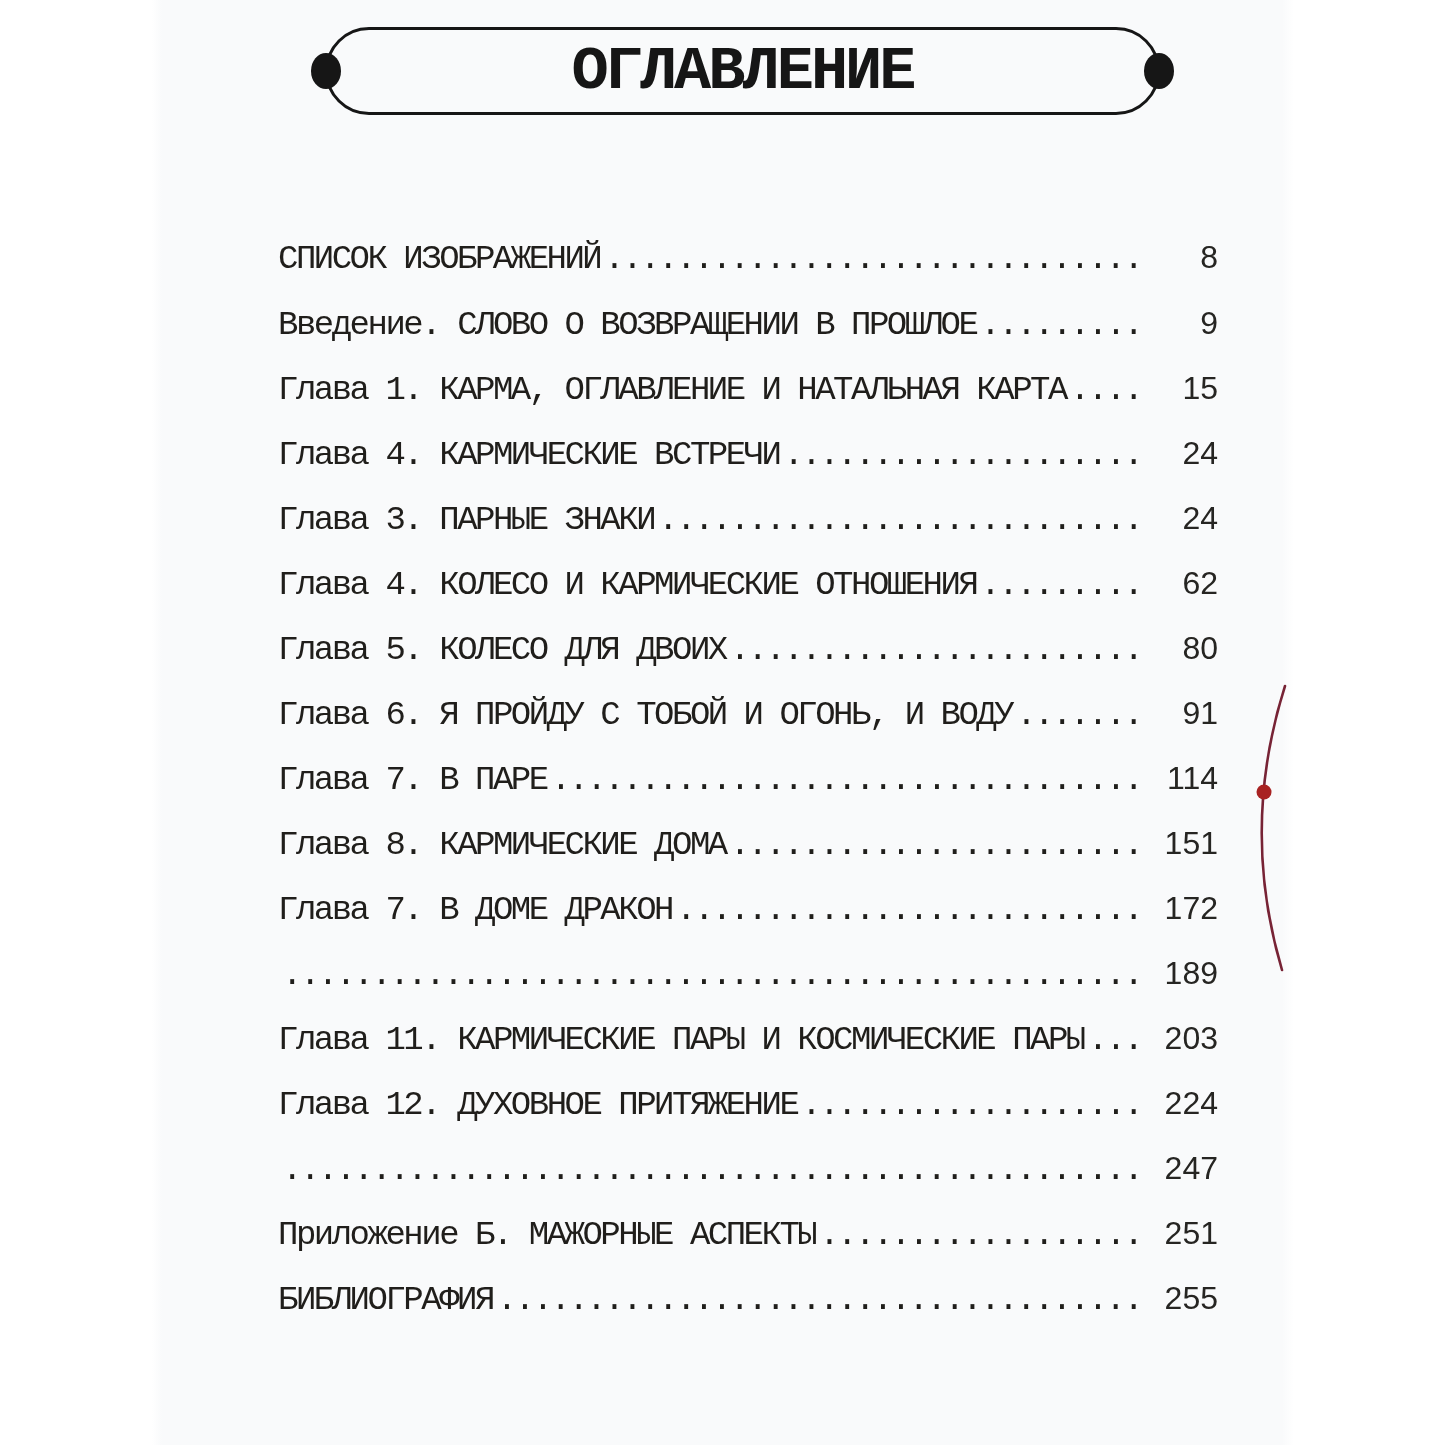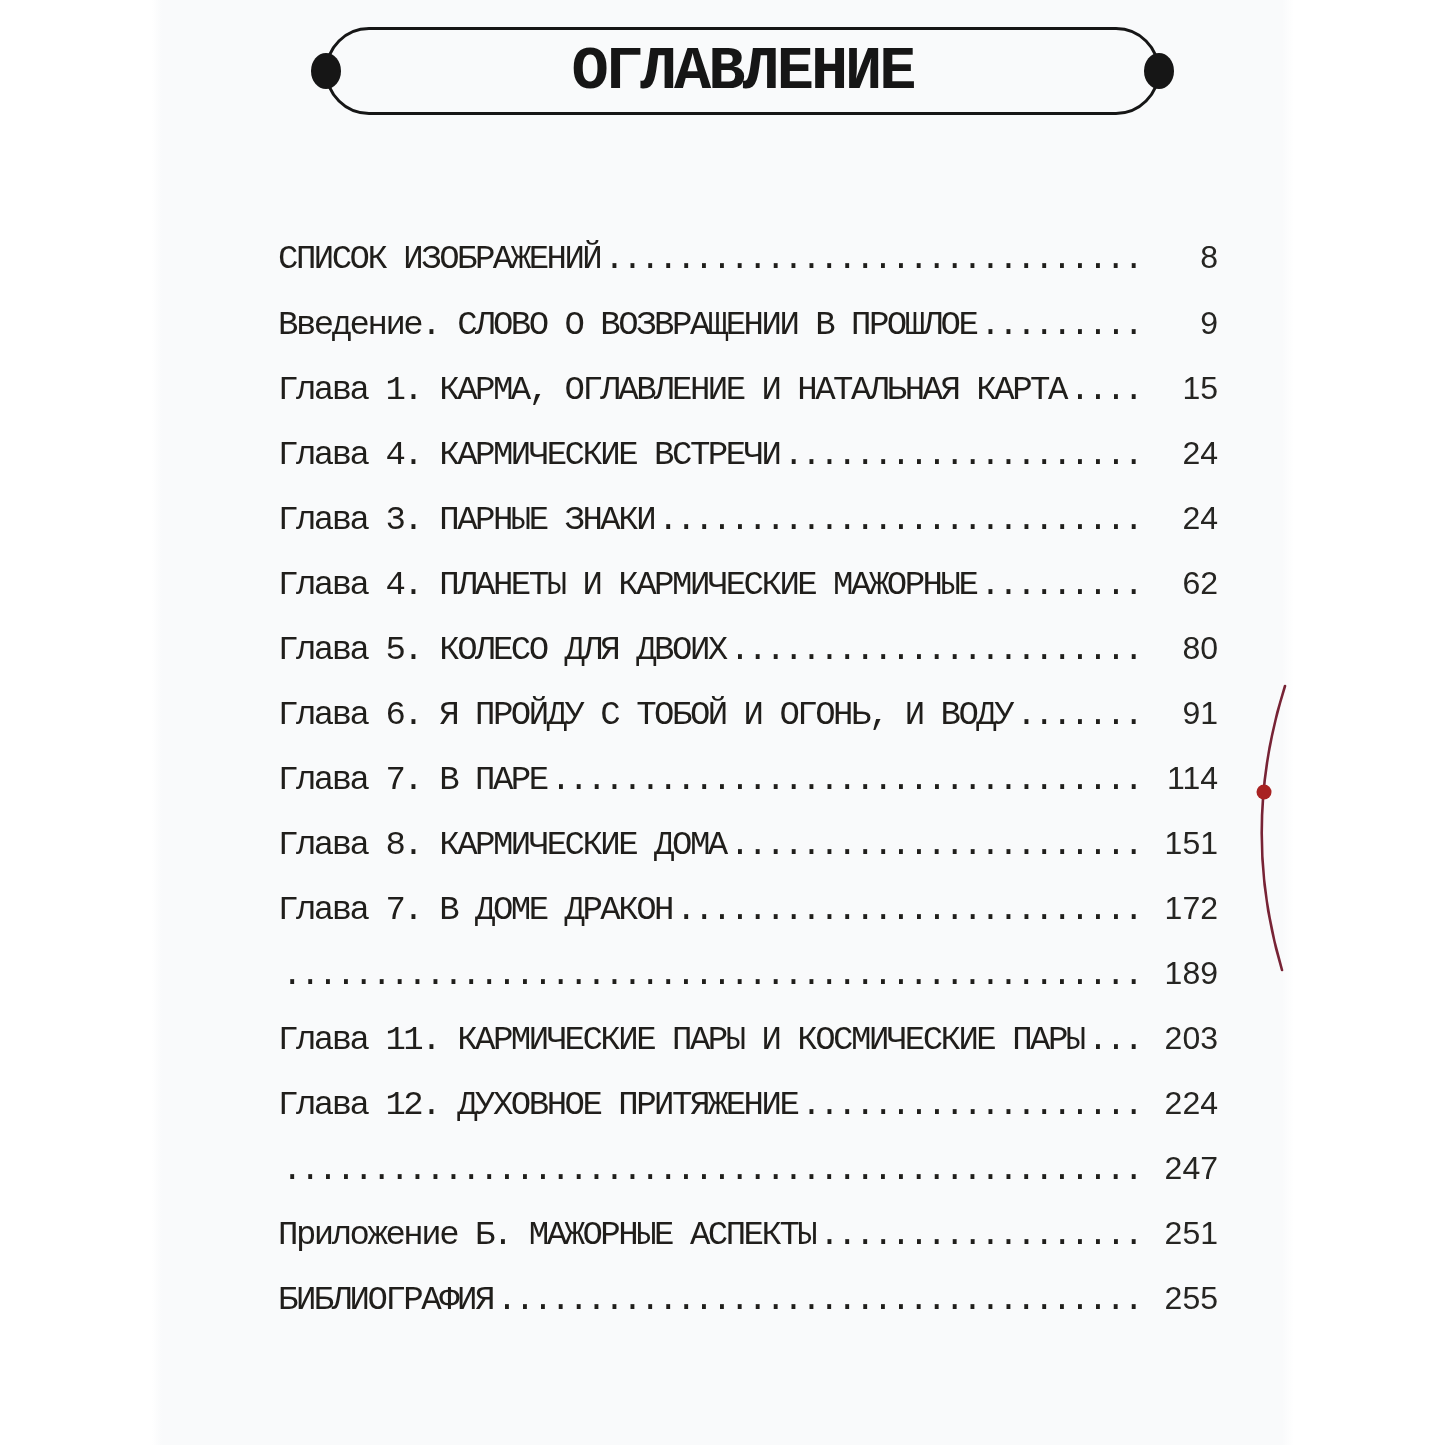--- a/index.html
+++ b/index.html
@@ -106,21 +106,21 @@
     <span class="pagenum">24</span>
   </div>
 
   <div class="toc-row">
     <span class="entry-text"><span class="prefix">Глава 3.</span><span class="title">ПАРНЫЕ ЗНАКИ</span></span>
     <span class="dots">..........................................................................................</span>
     <span class="pagenum">24</span>
   </div>
 
   <div class="toc-row">
-    <span class="entry-text"><span class="prefix">Глава 4.</span><span class="title">ПЛАНЕТЫ И КАРМИЧЕСКИЕ МАЖОРНЫЕ</span></span>
+    <span class="entry-text"><span class="prefix">Глава 4.</span><span class="title">КОЛЕСО И КАРМИЧЕСКИЕ ОТНОШЕНИЯ</span></span>
     <span class="dots">..........................................................................................</span>
     <span class="pagenum">62</span>
   </div>
 
   <div class="toc-row">
     <span class="entry-text"><span class="prefix">Глава 5.</span><span class="title">КОЛЕСО ДЛЯ ДВОИХ</span></span>
     <span class="dots">..........................................................................................</span>
     <span class="pagenum">80</span>
   </div>
 

